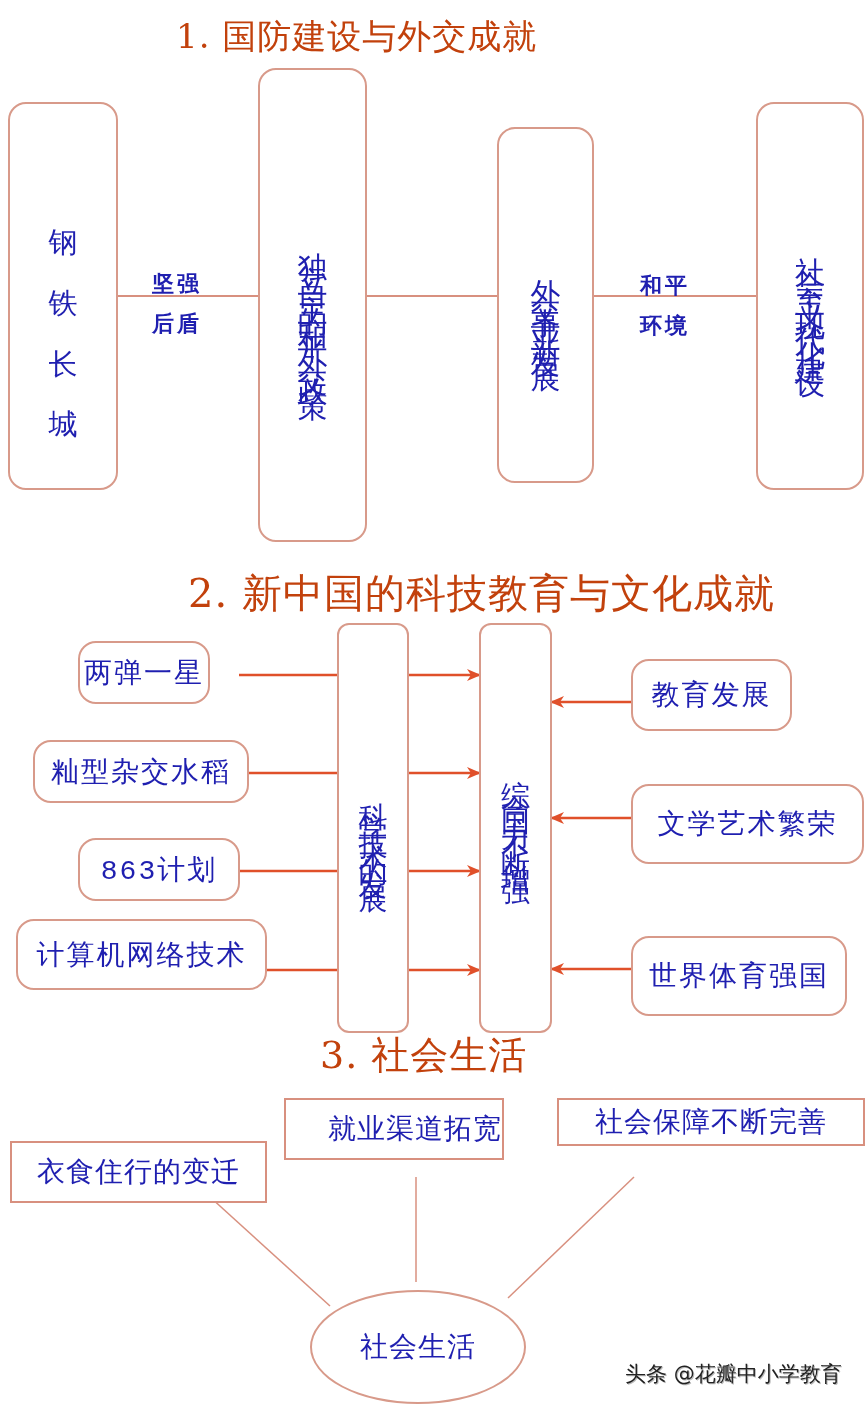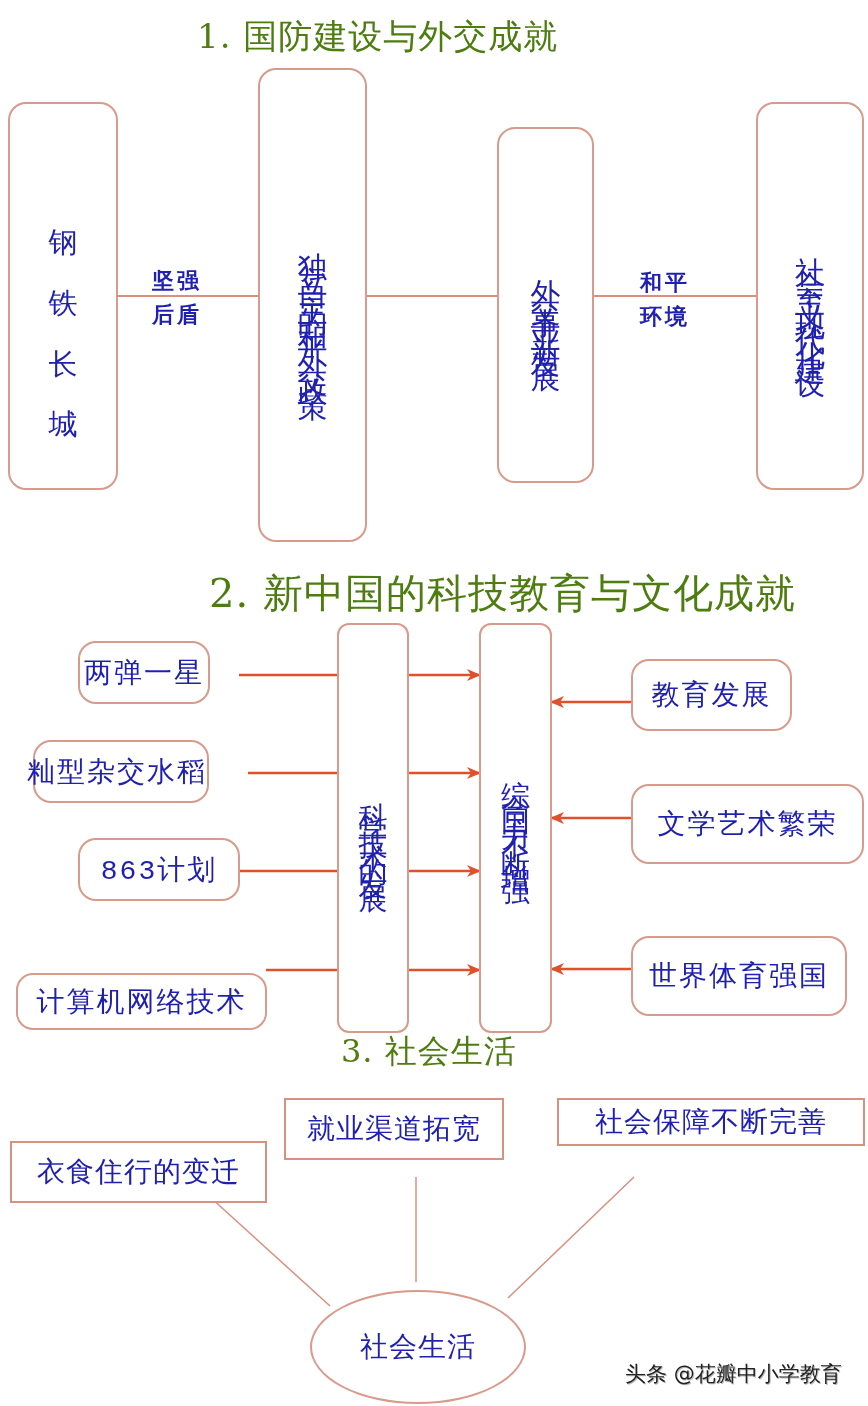--- a/index.html
+++ b/index.html
@@ -1,28 +1,28 @@
 <!DOCTYPE html>
 <html><head>
 <meta charset="utf-8">
 <style>
   html, body { margin:0; padding:0; background:#ffffff; }
   body { width:868px; height:1406px; position:relative; overflow:hidden;
          font-family:"DejaVu Sans", "Liberation Sans", sans-serif; color:#1a1aa6; }
   .title { position:absolute; font-family:"DejaVu Serif","Liberation Serif",serif;
-           color:#4d7c0f; white-space:nowrap; letter-spacing:1px;margin-left:21px; }
+           color:#c2410c; white-space:nowrap; letter-spacing:1px; }
   .box { position:absolute; box-sizing:border-box; border:2px solid #d89a8a;
          background:#fff; border-radius:18px; display:flex; align-items:center;
          justify-content:center; }
   .sq { border-radius:0; border-color:#d8907f; }
   .vtext { writing-mode:vertical-rl; text-orientation:upright; color:#1f1fb0;
            font-size:29px; line-height:1; white-space:nowrap; }
   .htext { color:#1f1fb0; font-size:28px; white-space:nowrap; letter-spacing:2px; }
   .label { position:absolute; color:#1f1fb0; font-size:22px; font-weight:bold;
-           line-height:34px; letter-spacing:3px; white-space:pre; }
+           line-height:40px; letter-spacing:3px; white-space:pre; }
   svg.lines { position:absolute; left:0; top:0; }
   .ellipse { position:absolute; box-sizing:border-box; border:2px solid #d89a8a;
              border-radius:50%; display:flex; align-items:center; justify-content:center; }
   .watermark { position:absolute; font-size:21px; color:#222; white-space:nowrap;
                text-shadow:1px 1px 0 #bbb; }
 </style>
 </head>
 <body>
 
 <svg class="lines" width="868" height="1406">
@@ -77,27 +77,27 @@
 
 <div class="box" style="left:756px; top:102px; width:108px; height:388px;">
   <span class="vtext" style="letter-spacing:14px; font-size:30px;">社会主义现代化建设</span>
 </div>
 
 <div class="title" style="left:188px; top:566px; font-size:40px;">2. 新中国的科技教育与文化成就</div>
 
 <div class="box" style="left:78px; top:641px; width:132px; height:63px;">
   <span class="htext">两弹一星</span>
 </div>
-<div class="box" style="left:33px; top:740px; width:176px; height:63px;justify-content:flex-end;">
+<div class="box" style="left:33px; top:740px; width:216px; height:63px;">
   <span class="htext">籼型杂交水稻</span>
 </div>
 <div class="box" style="left:78px; top:838px; width:162px; height:63px;font-family:Liberation Mono, monospace;">
   <span class="htext">863计划</span>
 </div>
-<div class="box" style="left:16px; top:973px; width:251px; height:57px;border-radius:17px;">
+<div class="box" style="left:16px; top:919px; width:251px; height:71px;">
   <span class="htext">计算机网络技术</span>
 </div>
 
 <div class="box" style="left:337px; top:623px; width:72px; height:410px; border-radius:12px;">
   <span class="vtext" style="letter-spacing:14px; font-size:29px;">科学技术的发展</span>
 </div>
 
 <div class="box" style="left:479px; top:623px; width:73px; height:410px; border-radius:12px;">
   <span class="vtext" style="letter-spacing:14px; font-size:29px; margin-top:-30px;">综合国力不断增强</span>
 </div>
@@ -105,26 +105,26 @@
 <div class="box" style="left:631px; top:659px; width:161px; height:72px;">
   <span class="htext">教育发展</span>
 </div>
 <div class="box" style="left:631px; top:784px; width:233px; height:80px;">
   <span class="htext">文学艺术繁荣</span>
 </div>
 <div class="box" style="left:631px; top:936px; width:216px; height:80px;">
   <span class="htext">世界体育强国</span>
 </div>
 
-<div class="title" style="left:320px; top:1030px; font-size:32px;">3. 社会生活</div>
+<div class="title" style="left:320px; top:1030px; font-size:38px;">3. 社会生活</div>
 
 <div class="box sq" style="left:10px; top:1098px; width:257px; height:62px;margin-top:43px;">
   <span class="htext" style="letter-spacing:1px;">衣食住行的变迁</span>
 </div>
-<div class="box sq" style="left:284px; top:1098px; width:220px; height:62px;">
+<div class="box sq" style="left:284px; top:1098px; width:220px; height:62px;justify-content:flex-end;">
   <span class="htext" style="letter-spacing:1px;">就业渠道拓宽</span>
 </div>
 <div class="box sq" style="left:557px; top:1098px; width:308px; height:48px;">
   <span class="htext" style="letter-spacing:1px;">社会保障不断完善</span>
 </div>
 
 <div class="ellipse" style="left:310px; top:1290px; width:216px; height:114px;">
   <span class="htext" style="letter-spacing:1px;">社会生活</span>
 </div>
 

